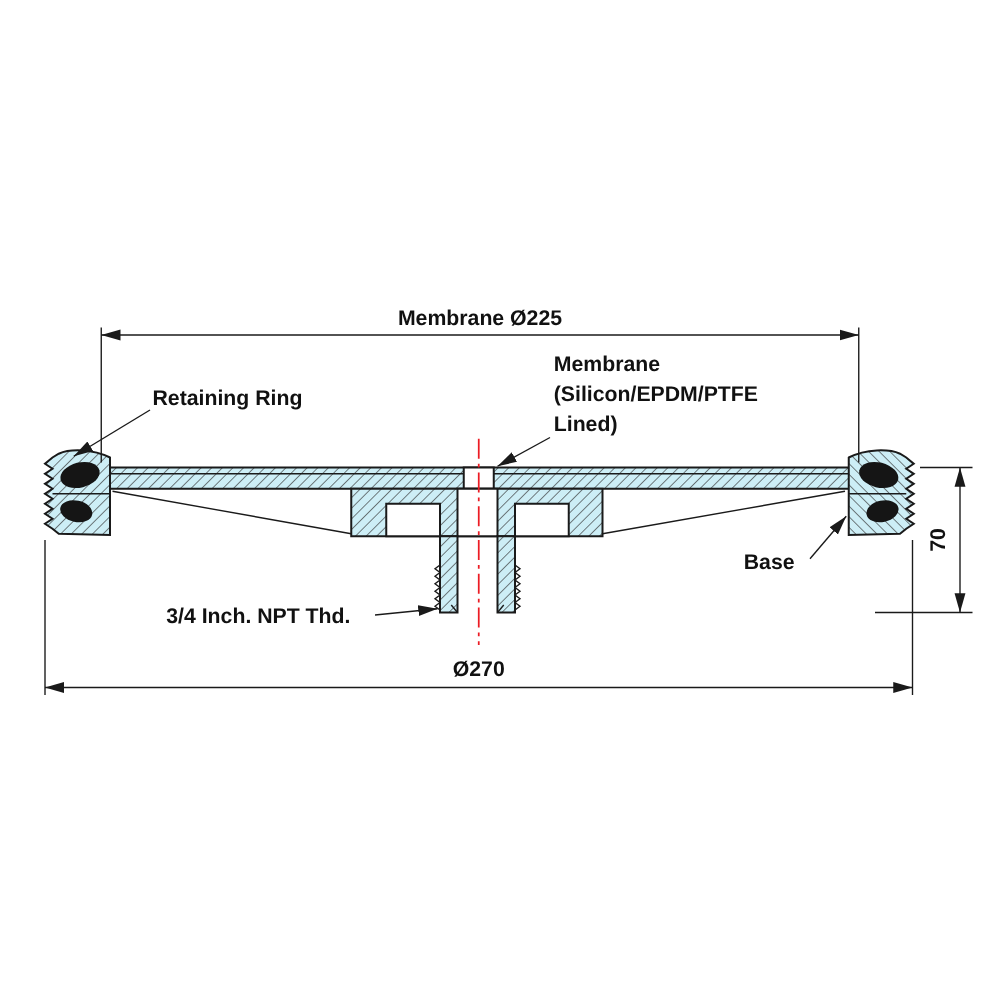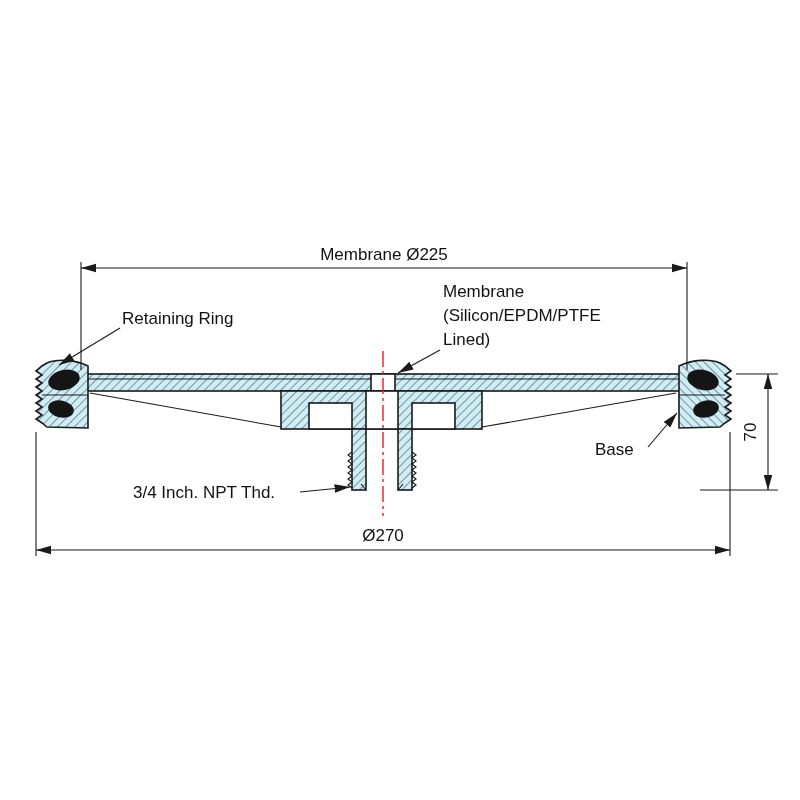--- a/index.html
+++ b/index.html
@@ -8,20 +8,21 @@
     background: #ffffff;
     width: 800px;
     height: 800px;
     overflow: hidden;
   }
   .stage {
     position: relative;
     width: 645px;
     height: 800px;
     background: #ffffff;
+    font-weight: bold;
   }
   svg text {
     font-family: "Liberation Sans", "DejaVu Sans", sans-serif;
     font-size: 17px;
     fill: #111111;
   }
   .outline   { stroke: #1a1a1a; stroke-width: 1.6; }
   .thinline  { stroke: #1a1a1a; stroke-width: 1.1; fill: none; }
 </style>
 </head>

